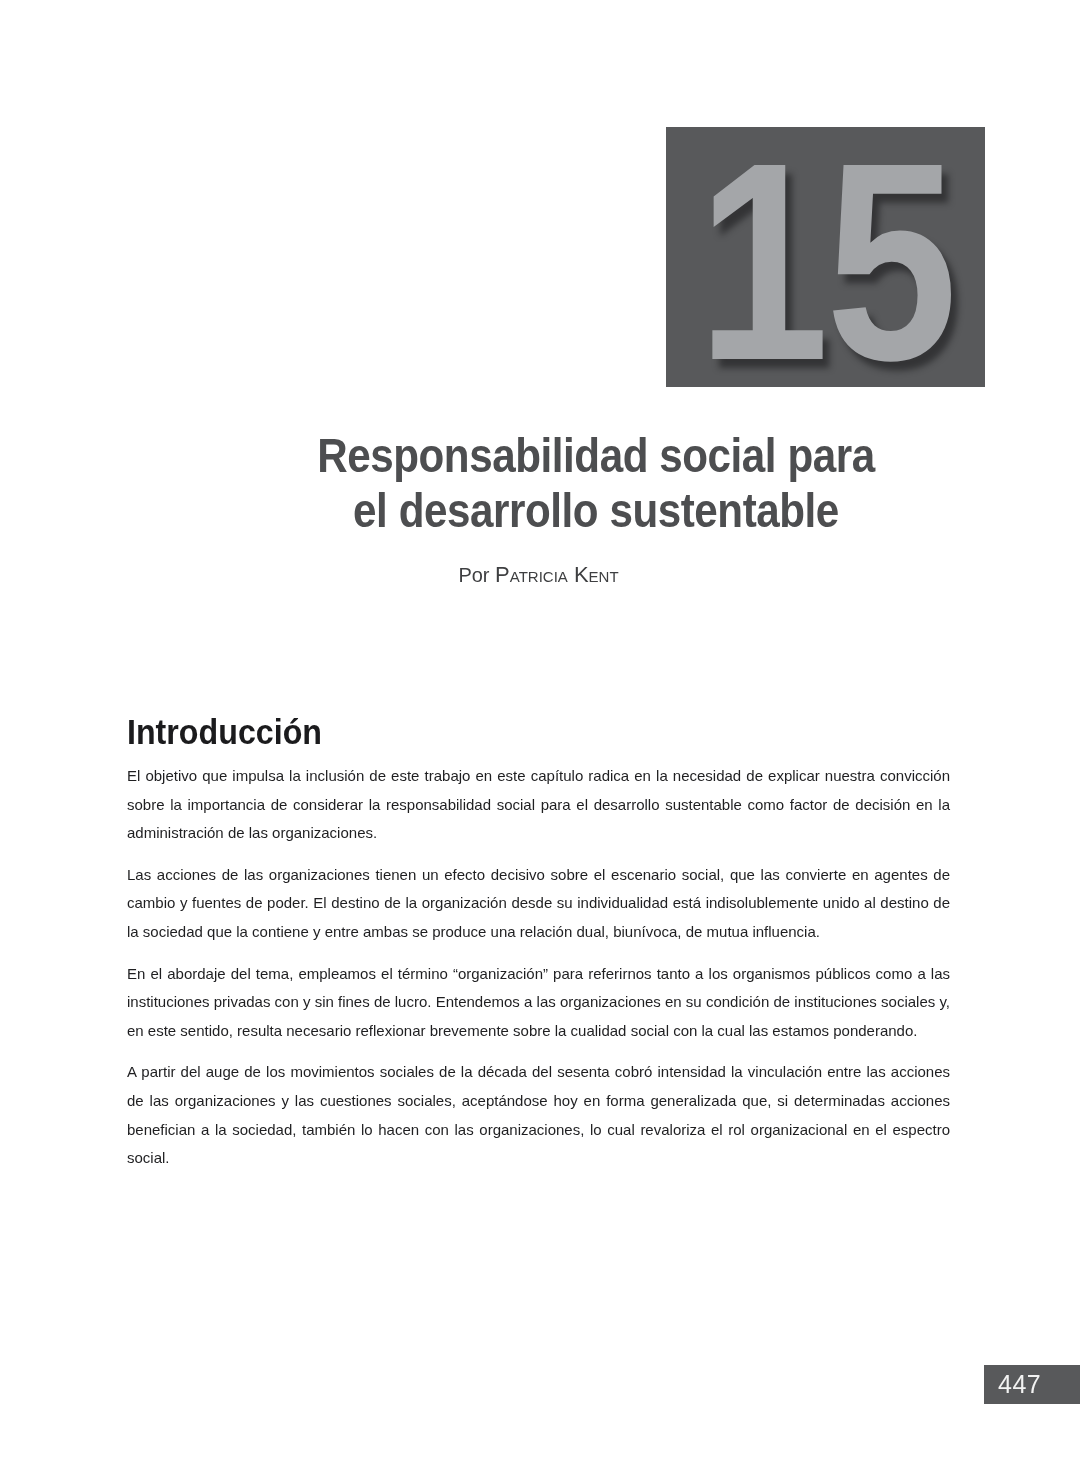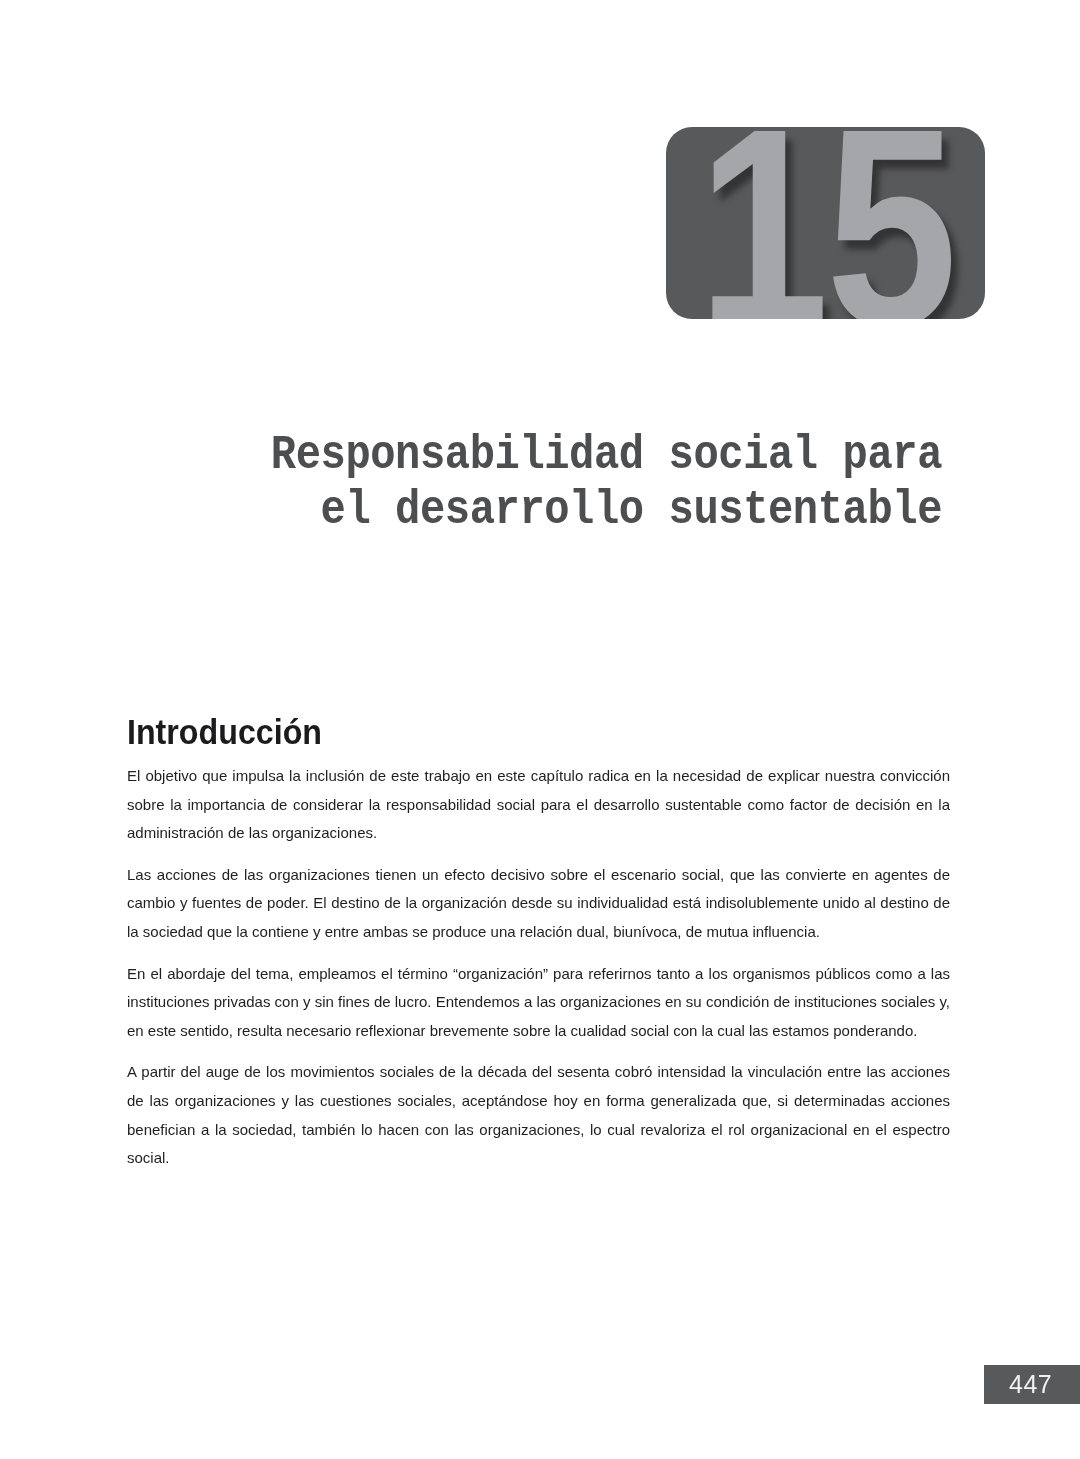--- a/index.html
+++ b/index.html
@@ -14,49 +14,47 @@
     font-family: "Liberation Sans", sans-serif;
     overflow: hidden;
   }
 
   
   .chapter-box {
     position: absolute;
     left: 666px;
     top: 127px;
     width: 319px;
-    height: 192px;
+    height: 260px;
     background: #58595b;
     display: flex;
     align-items: center;
     justify-content: center;
     overflow: hidden;
-    border-radius: 26px;
   }
   .chapter-num {
     font-weight: bold;
     font-size: 282px;
     line-height: 246px;
     color: #a4a6a9;
     text-shadow: 8px 9px 7px rgba(15, 15, 18, 0.5);
     transform: scaleX(0.84);
     transform-origin: 50% 50%;
     padding-top: 10px;
     letter-spacing: -4px;
   }
 
   
   .title-block {
     position: absolute;
-    left: 121px;
+    left: 128px;
     top: 428px;
     width: 821px;
-    text-align: right;
+    text-align: center;
     color: #4d4e50;
-    font-family: Liberation Mono, monospace;
   }
   .title-line {
     font-weight: bold;
     font-size: 49px;
     line-height: 55px;
     letter-spacing: -0.5px;
     transform: scaleX(0.86);
     transform-origin: 100% 50%;
     white-space: nowrap;
   }
@@ -107,35 +105,38 @@
   .folio-badge {
     position: absolute;
     right: 0;
     top: 1365px;
     width: 96px;
     height: 39px;
     background: #58595b;
     color: #f2f2f2;
     font-size: 25px;
     line-height: 39px;
-    padding-left: 25px;
+    padding-left: 14px;
     box-sizing: border-box;
     letter-spacing: 0.5px;
   }
 </style>
 </head>
 <body>
 
 <div class="chapter-box">
   <div class="chapter-num">15</div>
 </div>
 
 <div class="title-block">
   <div class="title-line">Responsabilidad social para</div>
   <div class="title-line">el desarrollo sustentable</div>
+  <div class="byline">
+    <span>Por </span><span class="author">Patricia Kent</span>
+  </div>
 </div>
 
 <h1 class="section-heading">Introducción</h1>
 
 <div class="body-text">
   <p>El objetivo que impulsa la inclusión de este trabajo en este capítulo radica en la necesidad de explicar nuestra convicción sobre la importancia de considerar la res­ponsabilidad social para el desarrollo sustentable como factor de decisión en la ad­ministración de las organizaciones.</p>
   <p>Las acciones de las organizaciones tienen un efecto decisivo sobre el escenario so­cial, que las convierte en agentes de cambio y fuentes de poder. El destino de la organización desde su individualidad está indisolublemente unido al destino de la so­ciedad que la contiene y entre ambas se produce una relación dual, biunívoca, de mutua influencia.</p>
   <p>En el abordaje del tema, empleamos el término “organización” para referirnos tanto a los organismos públicos como a las instituciones privadas con y sin fines de lucro. Entendemos a las organizaciones en su condición de instituciones sociales y, en es­te sentido, resulta necesario reflexionar brevemente sobre la cualidad social con la cual las estamos ponderando.</p>
   <p>A partir del auge de los movimientos sociales de la década del sesenta cobró in­tensidad la vinculación entre las acciones de las organizaciones y las cuestiones sociales, aceptándose hoy en forma generalizada que, si determinadas acciones benefician a la sociedad, también lo hacen con las organizaciones, lo cual revaloriza el rol organizacional en el espectro social.</p>
 </div>

